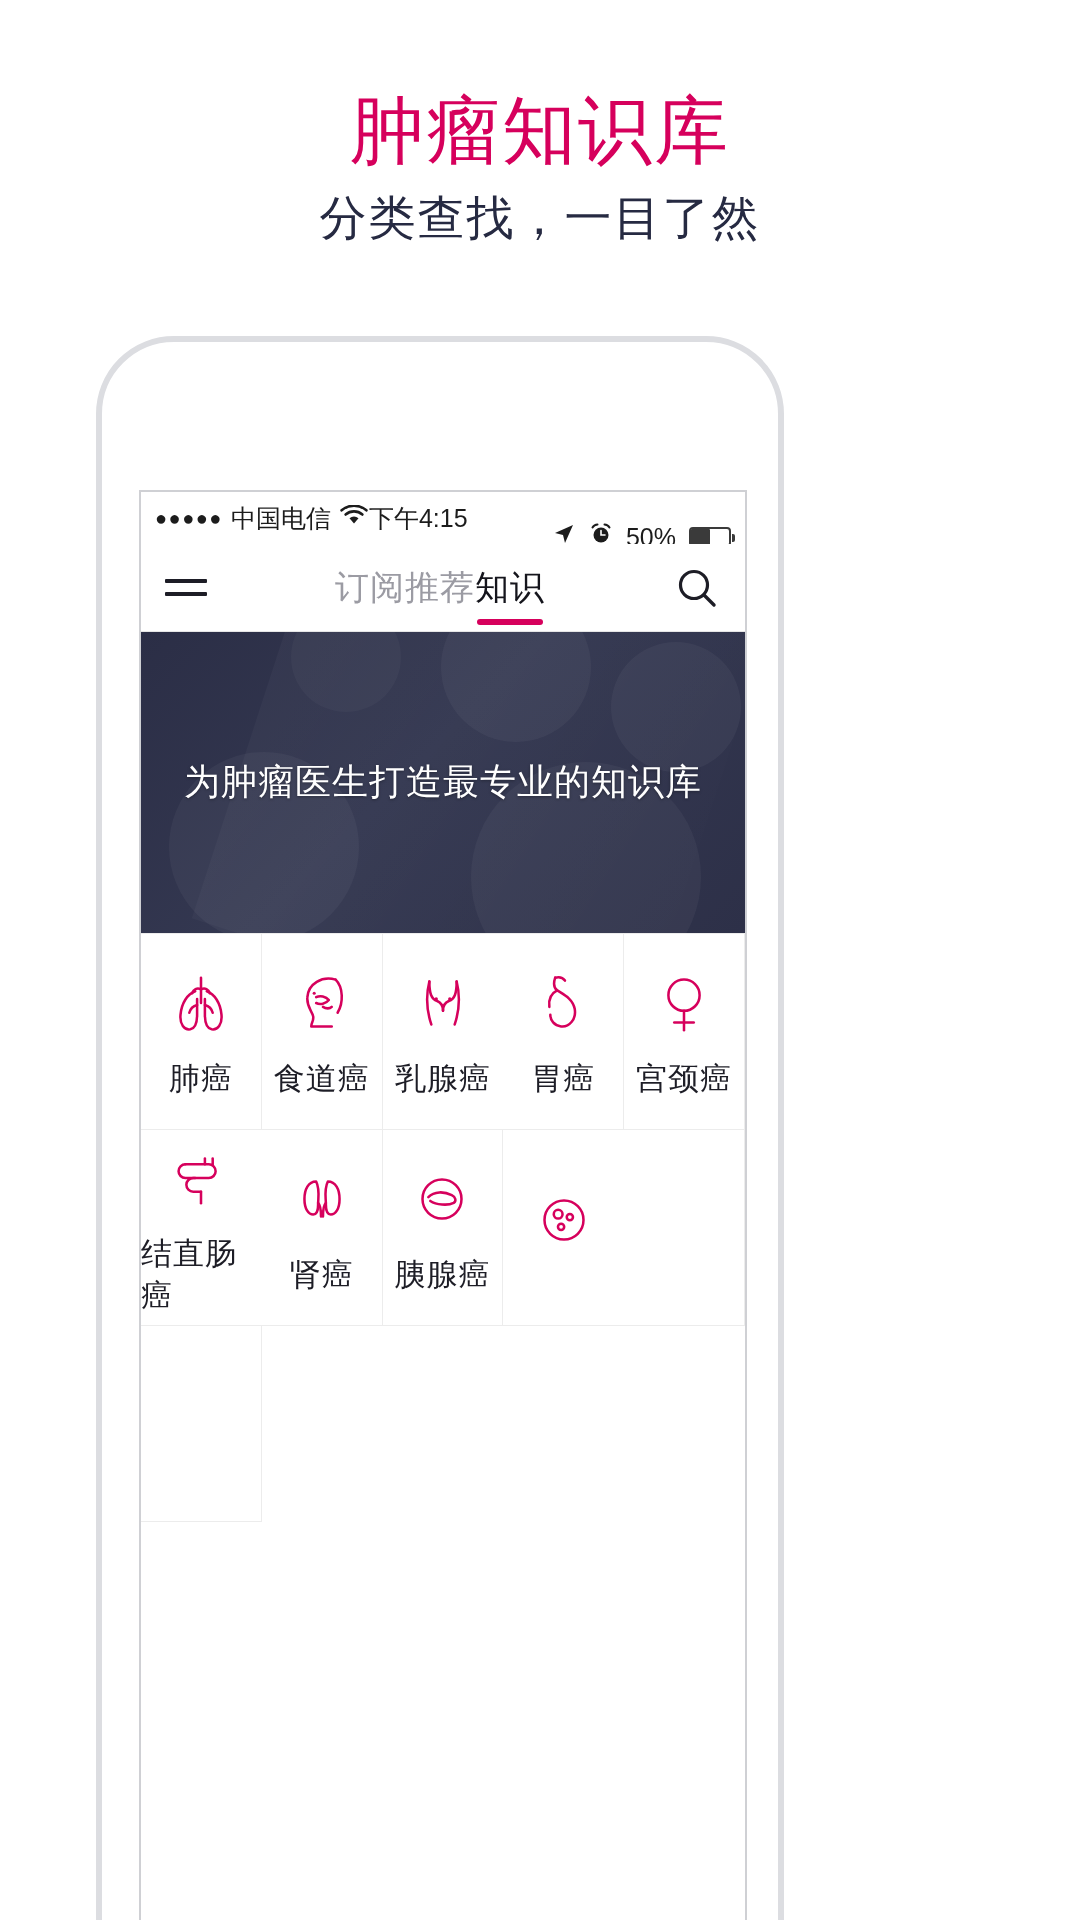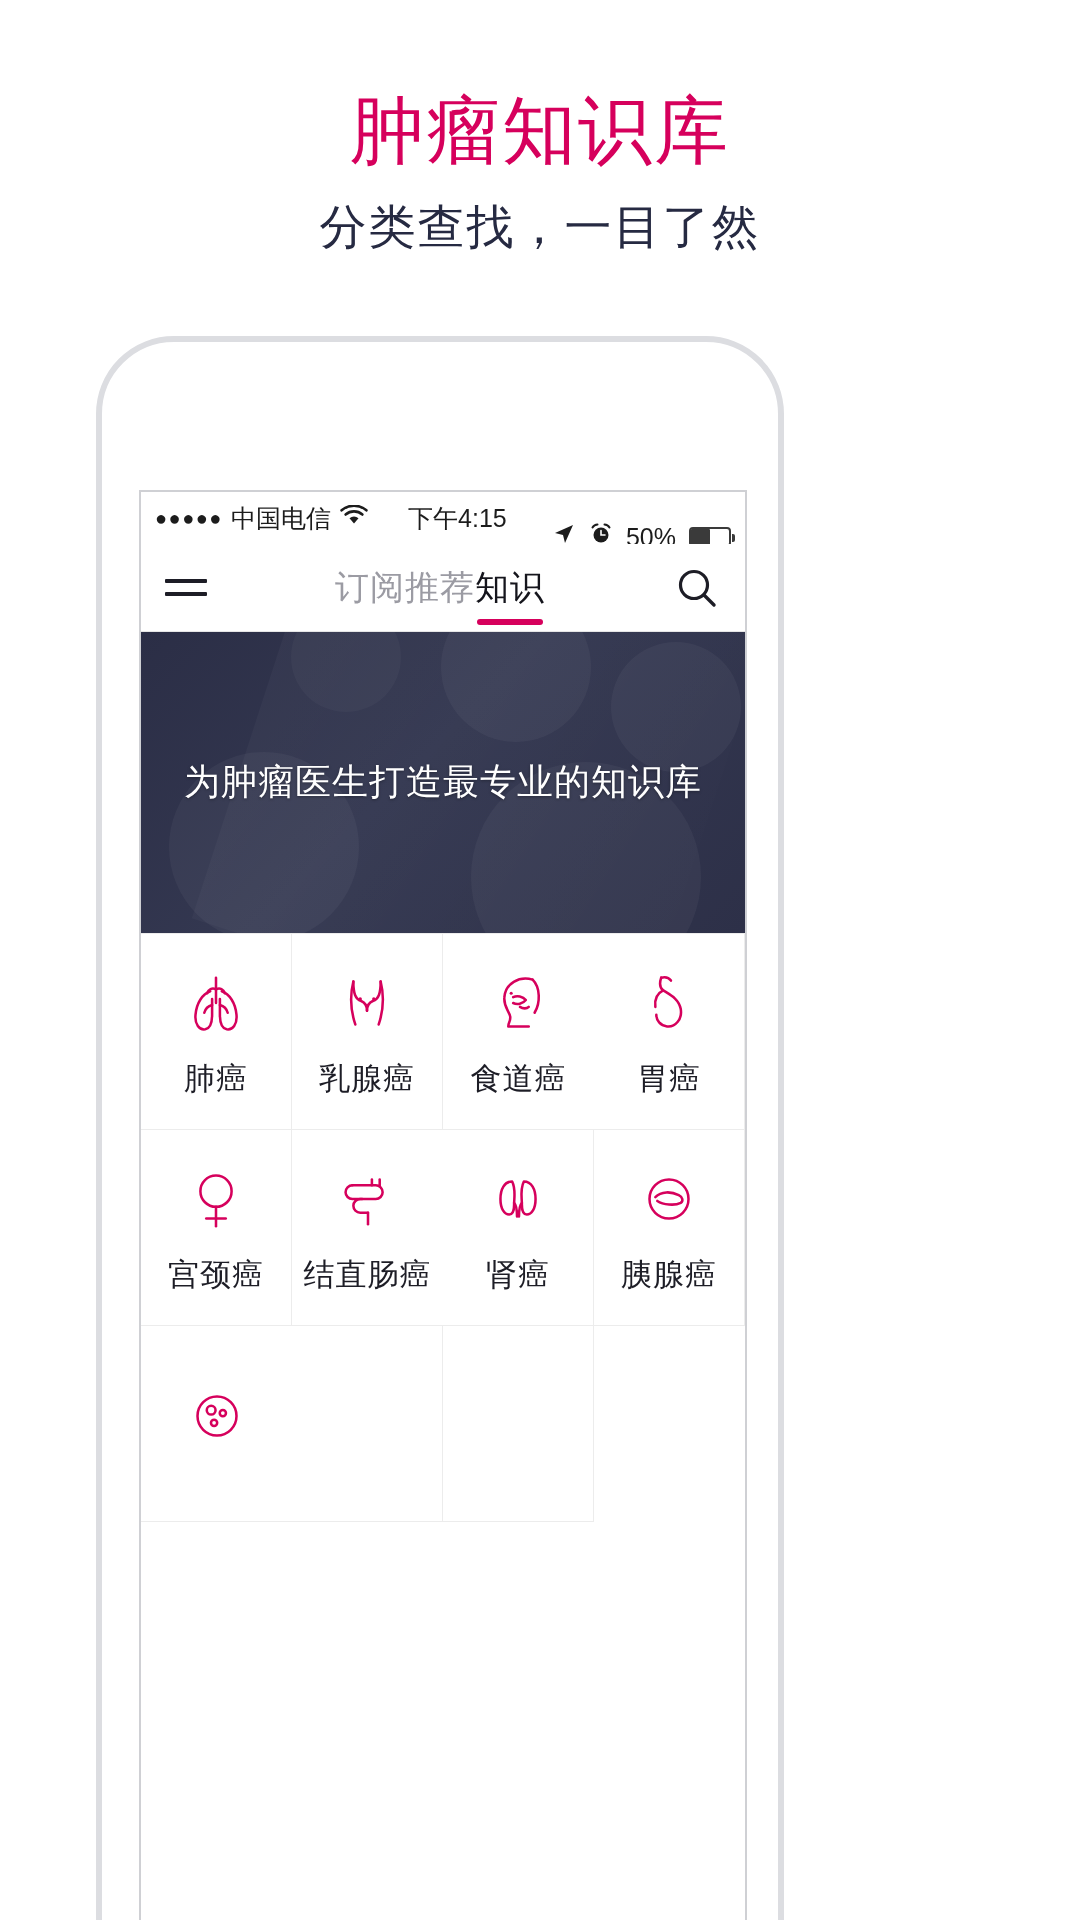--- a/index.html
+++ b/index.html
@@ -13,21 +13,21 @@
 
   
   .promo-title {
     position: absolute; top: 88px; left: 0; width: 1080px;
     text-align: center;
     font-size: 74px; font-weight: normal; letter-spacing: 2px;
     color: #d6005c;
     line-height: 1.15;
   }
   .promo-sub {
-    position: absolute; top: 196px; left: 0; width: 1080px;
+    position: absolute; top: 187px; left: 0; width: 1080px;
     text-align: center;
     font-size: 47px; font-weight: normal; letter-spacing: 2px;
     color: #262a42;
     line-height: 1.3;
   }
 
   
   .phone {
     position: absolute;
     left: 96px; top: 336px;
@@ -52,21 +52,21 @@
   .statusbar {
     height: 52px; width: 100%;
     display: flex; align-items: center;
     padding: 0 14px;
     font-size: 25px; color: #1c1c1c;
     background: #fff;
   }
   .sb-left { display: flex; align-items: center; gap: 8px; }
   .sb-dots { letter-spacing: 1.5px; font-size: 20px; line-height: 1; }
   .sb-carrier { font-size: 25px; letter-spacing: 0px; font-family: Liberation Serif, serif; }
-  .sb-center { flex: 1; text-align: center; font-size: 25px; padding-right: 6px; }
+  .sb-center { flex: 1; text-align: left; font-size: 25px; padding-right: 6px; }
   .sb-right { display: flex; align-items: center; gap: 13px; margin-top: 38px; }
   .sb-pct { font-size: 25px; }
   .battery {
     width: 42px; height: 20px; border: 2px solid #3a3a3a; border-radius: 4px;
     position: relative; display: inline-block;
   }
   .battery::after {
     content: ""; position: absolute; right: -6px; top: 5px;
     width: 3px; height: 8px; background: #3a3a3a; border-radius: 0 2px 2px 0;
   }
@@ -122,21 +122,21 @@
   }
   .banner-text {
     position: relative; z-index: 3;
     color: #ffffff; font-size: 36px; letter-spacing: 1px;
     text-shadow: 0 1px 3px rgba(0,0,0,0.35);
   }
 
   
   .grid {
     display: grid;
-    grid-template-columns: repeat(4, 1fr);
+    grid-template-columns: repeat(5, 1fr);
     border-top: 1px solid #ececec;
   }
   .cell {
     height: 196px;
     display: flex; flex-direction: column; align-items: center; justify-content: center;
     gap: 16px;
     border-right: 1px solid #ececec;
     border-bottom: 1px solid #ececec;
     background: #fff;
     cursor: pointer;
@@ -233,47 +233,47 @@
               <path d="M36 42 C32 43 29 46 28 50"></path>
               <path d="M44 42 C48 43 51 46 52 50"></path>
             </svg>
           </span>
           <span class="clabel">肺癌</span>
         </div>
 
         <div class="cell">
           <span class="icon">
             <svg viewBox="0 0 80 80" fill="none" stroke="#d6005c" stroke-width="2.6" stroke-linecap="round" stroke-linejoin="round">
+              <path d="M54 16 C40 12 26 20 25 34 C24 44 30 48 31 54 C31.5 59 29 60 29 64 L50 64"></path>
+              <path d="M54 16 C62 24 62 40 56 50"></path>
+              <path d="M34 34 C38 32 44 33 47 37 C44 41 38 42 34 40"></path>
+              <path d="M41 44 C44 46 48 46 50 44"></path>
+              <circle cx="32" cy="30" r="1.6" fill="#d6005c" stroke="none"></circle>
+            </svg>
+          </span>
+          <span class="clabel">食道癌</span>
+        </div>
+
+        <div class="cell">
+          <span class="icon">
+            <svg viewBox="0 0 80 80" fill="none" stroke="#d6005c" stroke-width="2.6" stroke-linecap="round" stroke-linejoin="round">
               <path d="M26 18 C26 30 28 36 34 38 C39 40 40 44 40 48"></path>
               <path d="M54 18 C54 30 52 36 46 38 C41 40 40 44 40 48"></path>
               <path d="M26 18 C22 34 24 50 28 62"></path>
               <path d="M54 18 C58 34 56 50 52 62"></path>
               <circle cx="33" cy="36" r="1.8" fill="#d6005c" stroke="none"></circle>
               <circle cx="47" cy="36" r="1.8" fill="#d6005c" stroke="none"></circle>
             </svg>
           </span>
           <span class="clabel">乳腺癌</span>
         </div>
 
         <div class="cell">
           <span class="icon">
             <svg viewBox="0 0 80 80" fill="none" stroke="#d6005c" stroke-width="2.6" stroke-linecap="round" stroke-linejoin="round">
-              <path d="M54 16 C40 12 26 20 25 34 C24 44 30 48 31 54 C31.5 59 29 60 29 64 L50 64"></path>
-              <path d="M54 16 C62 24 62 40 56 50"></path>
-              <path d="M34 34 C38 32 44 33 47 37 C44 41 38 42 34 40"></path>
-              <path d="M41 44 C44 46 48 46 50 44"></path>
-              <circle cx="32" cy="30" r="1.6" fill="#d6005c" stroke="none"></circle>
-            </svg>
-          </span>
-          <span class="clabel">食道癌</span>
-        </div>
-
-        <div class="cell">
-          <span class="icon">
-            <svg viewBox="0 0 80 80" fill="none" stroke="#d6005c" stroke-width="2.6" stroke-linecap="round" stroke-linejoin="round">
               <path d="M32 14 C30 20 30 24 34 27 C42 32 50 36 52 46 C54 57 46 65 38 64 C31 63 27 58 27 52"></path>
               <path d="M34 27 C28 30 25 36 26 44"></path>
               <path d="M32 14 C36 13 40 14 42 17"></path>
             </svg>
           </span>
           <span class="clabel">胃癌</span>
         </div>
 
 
         <div class="cell">

